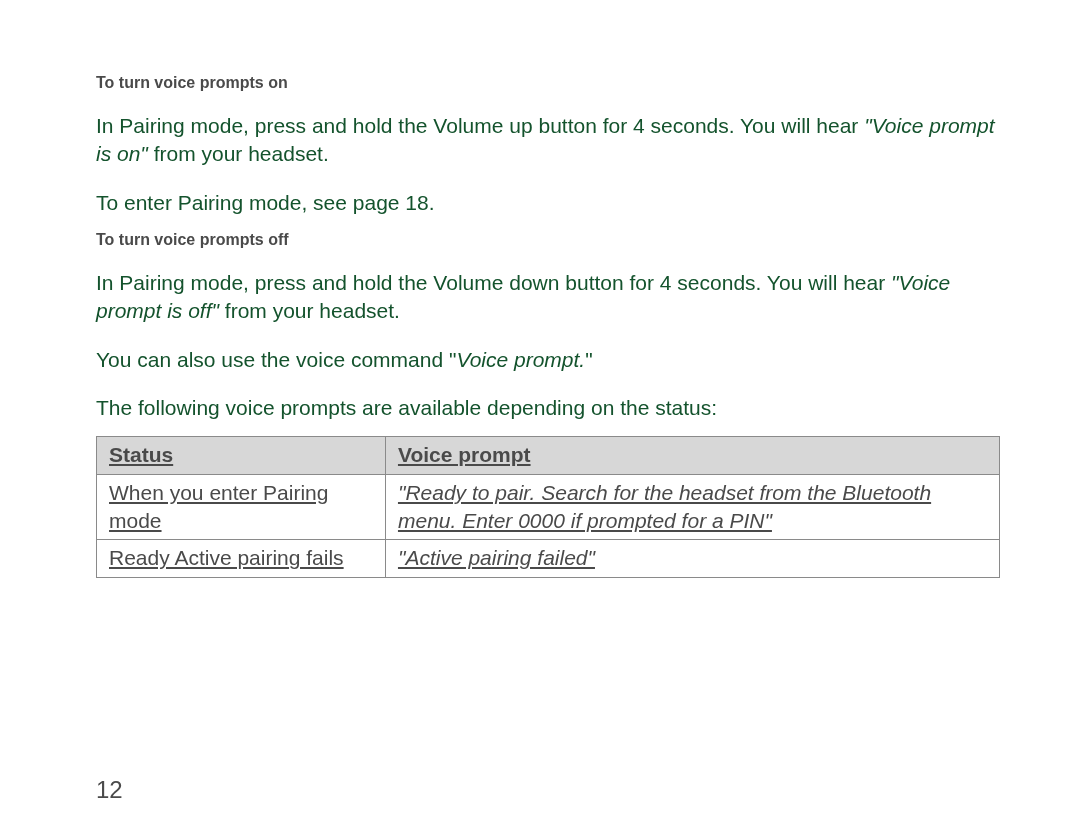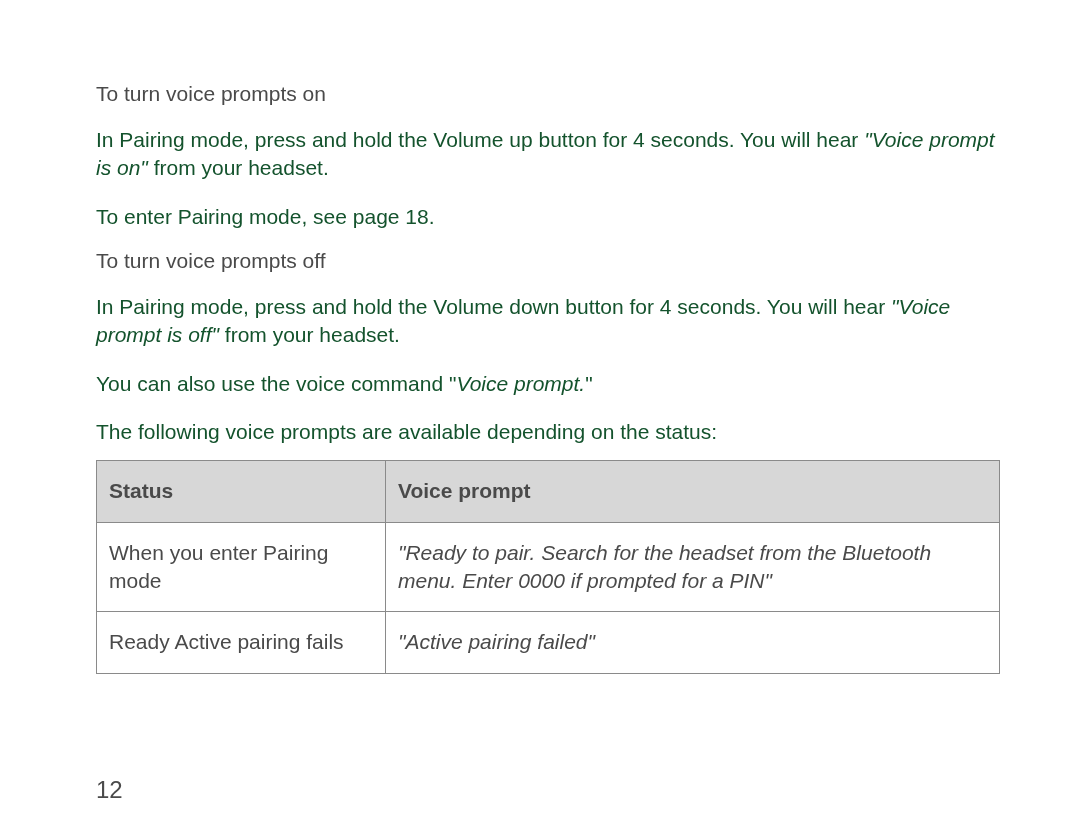--- a/index.html
+++ b/index.html
@@ -15,47 +15,48 @@
     box-sizing: border-box;
     padding: 64px 80px 40px 96px;
   }
   h1.title {
     font-size: 28px;
     font-weight: bold;
     color: #8f8f8f;
     margin: 0 0 20px 0;
   }
   .subhead {
-    font-size: 21px;
-    font-weight: normal;
+    font-size: 16px;
+    font-weight: bold;
     color: #4a4a4a;
-    margin: 18px 0 4px 0;
+    margin: 10px 0 4px 0;
   }
   p.body {
     font-size: 21px;
     line-height: 1.35;
     color: #14532d;
     margin: 20px 0 14px 0;
   }
   .italic {
     font-style: italic;
   }
   table.vp {
     border-collapse: collapse;
     width: 100%;
     margin-top: 14px;
     font-size: 21px;
     color: #4a4a4a;
   }
   table.vp th, table.vp td {
     border: 1px solid #8a8a8a;
-    padding: 16px 12px;
+    padding: 4px 12px;
     text-align: left;
     vertical-align: middle;
     line-height: 1.35;
+    text-decoration: underline;
   }
   table.vp th {
     background: #d7d7d7;
     font-weight: bold;
   }
   table.vp col.c1 { width: 32%; }
   table.vp col.c2 { width: 68%; }
   .pagenum {
     position: absolute;
     left: 96px;

